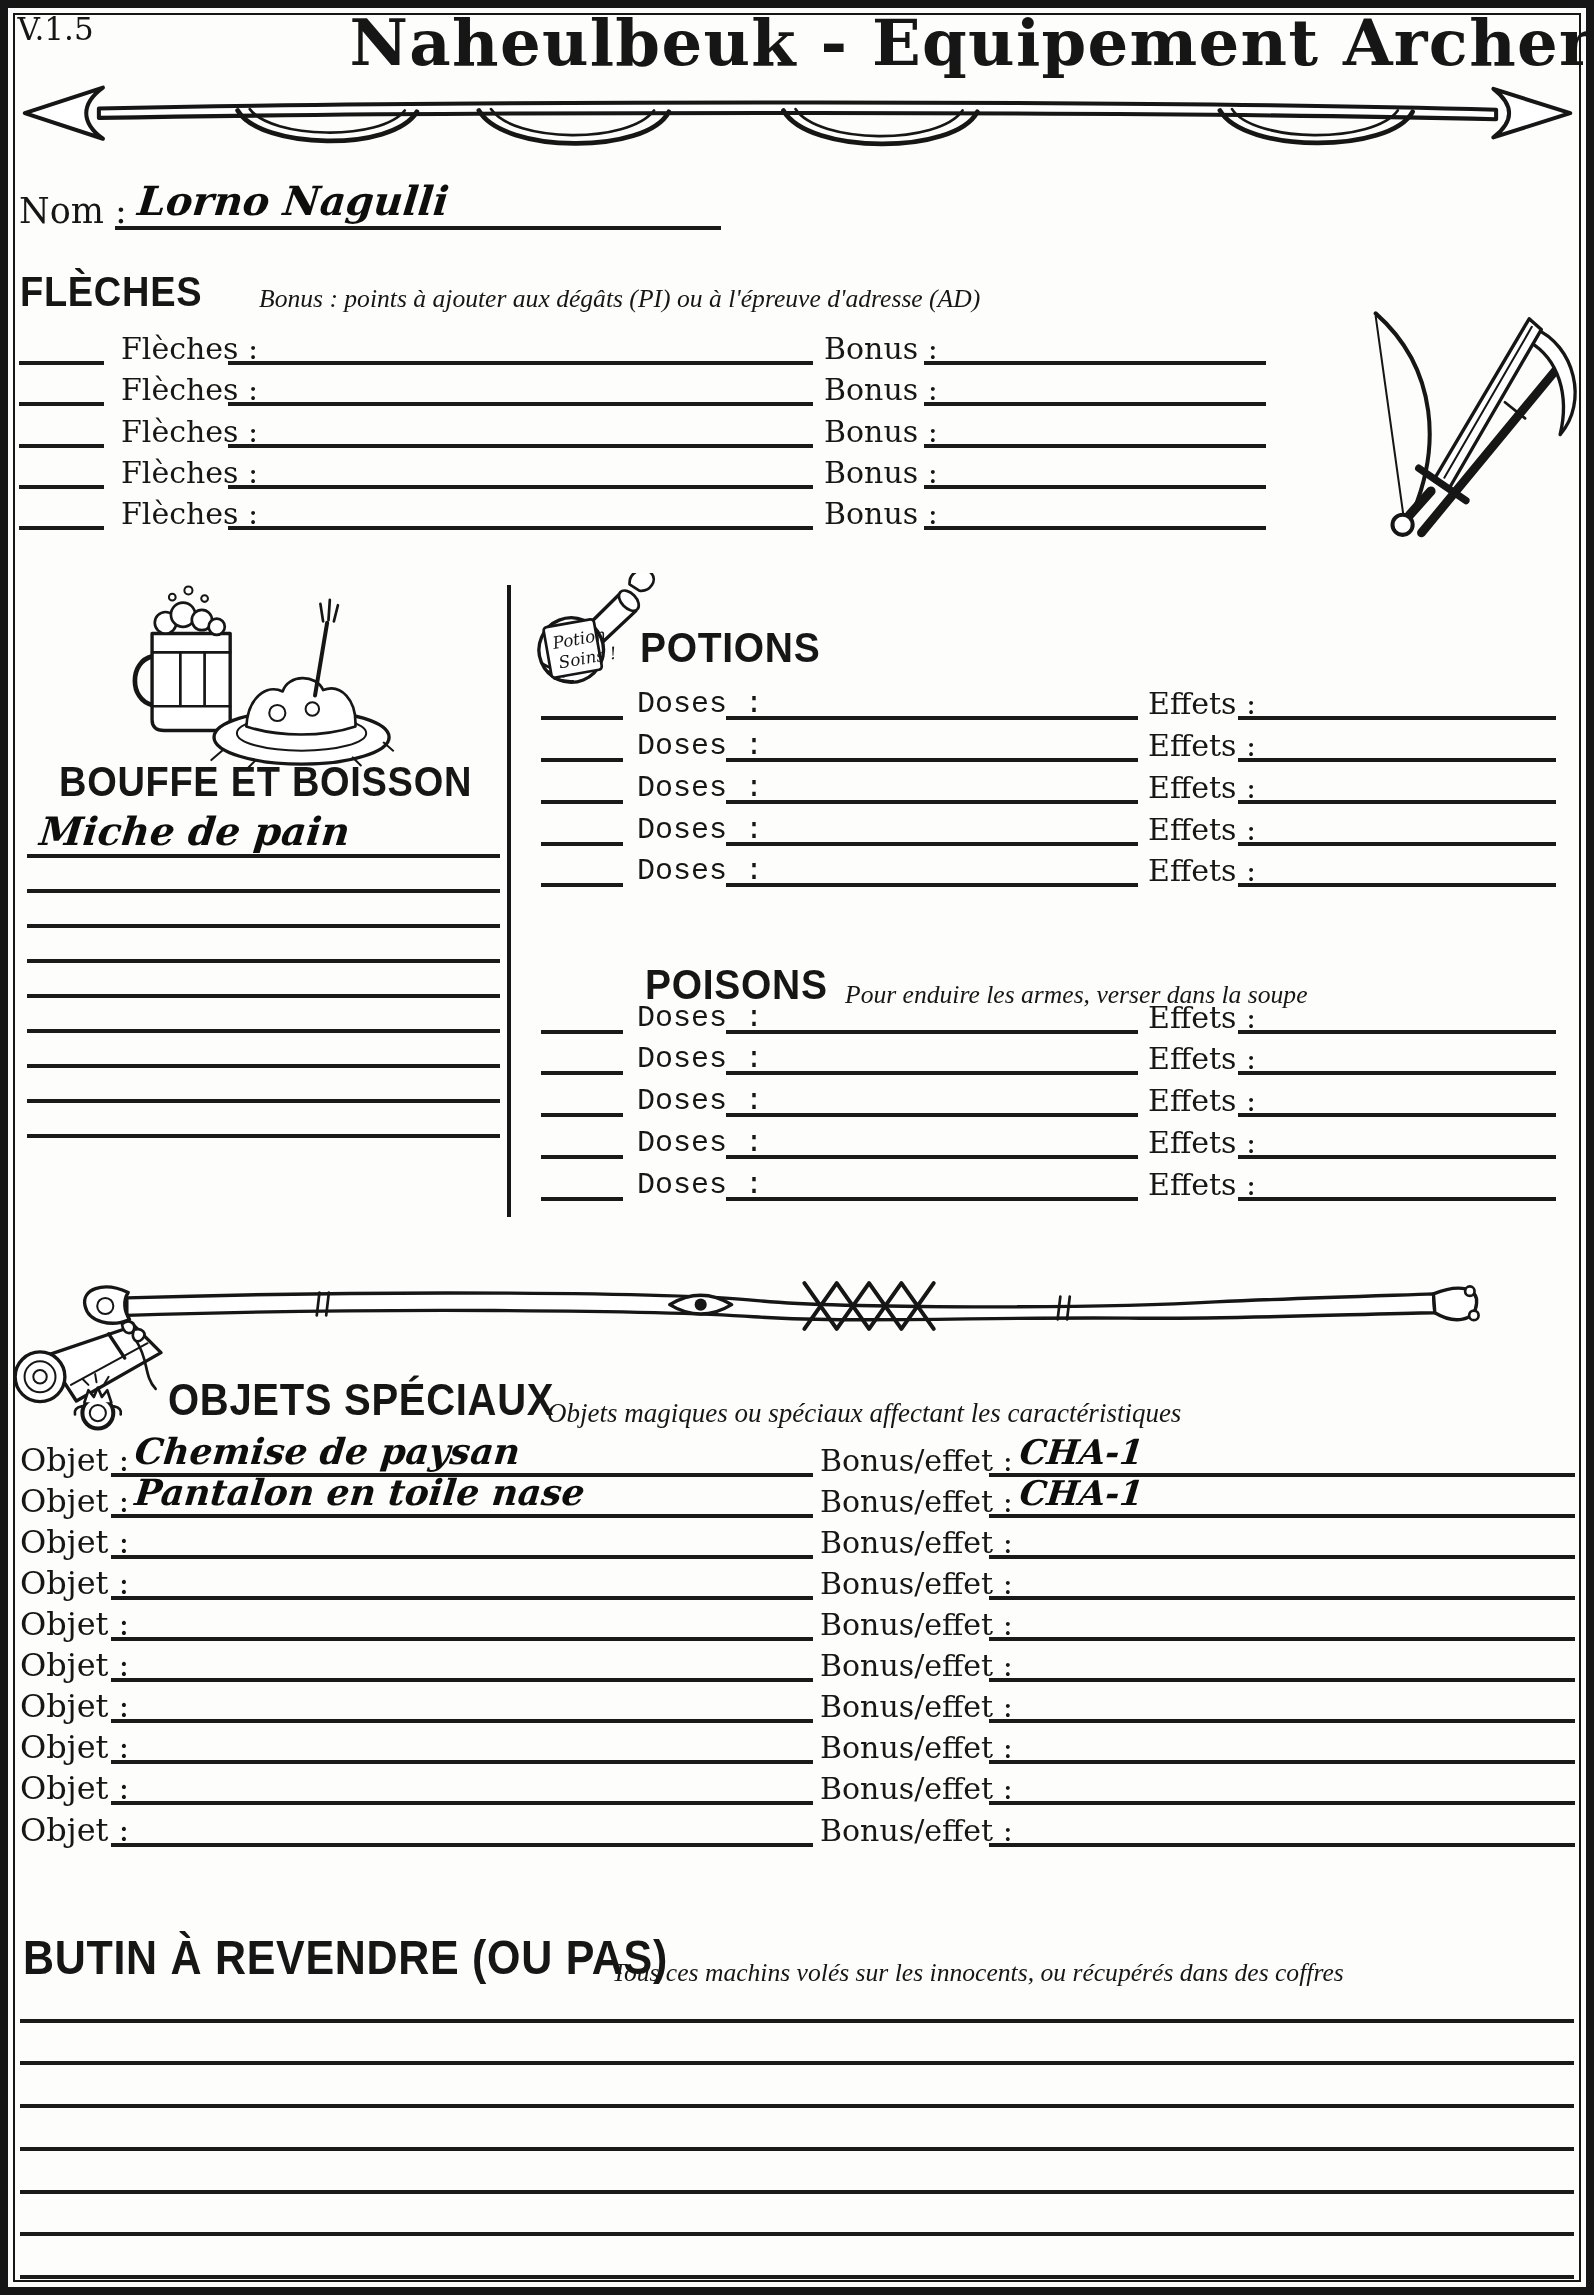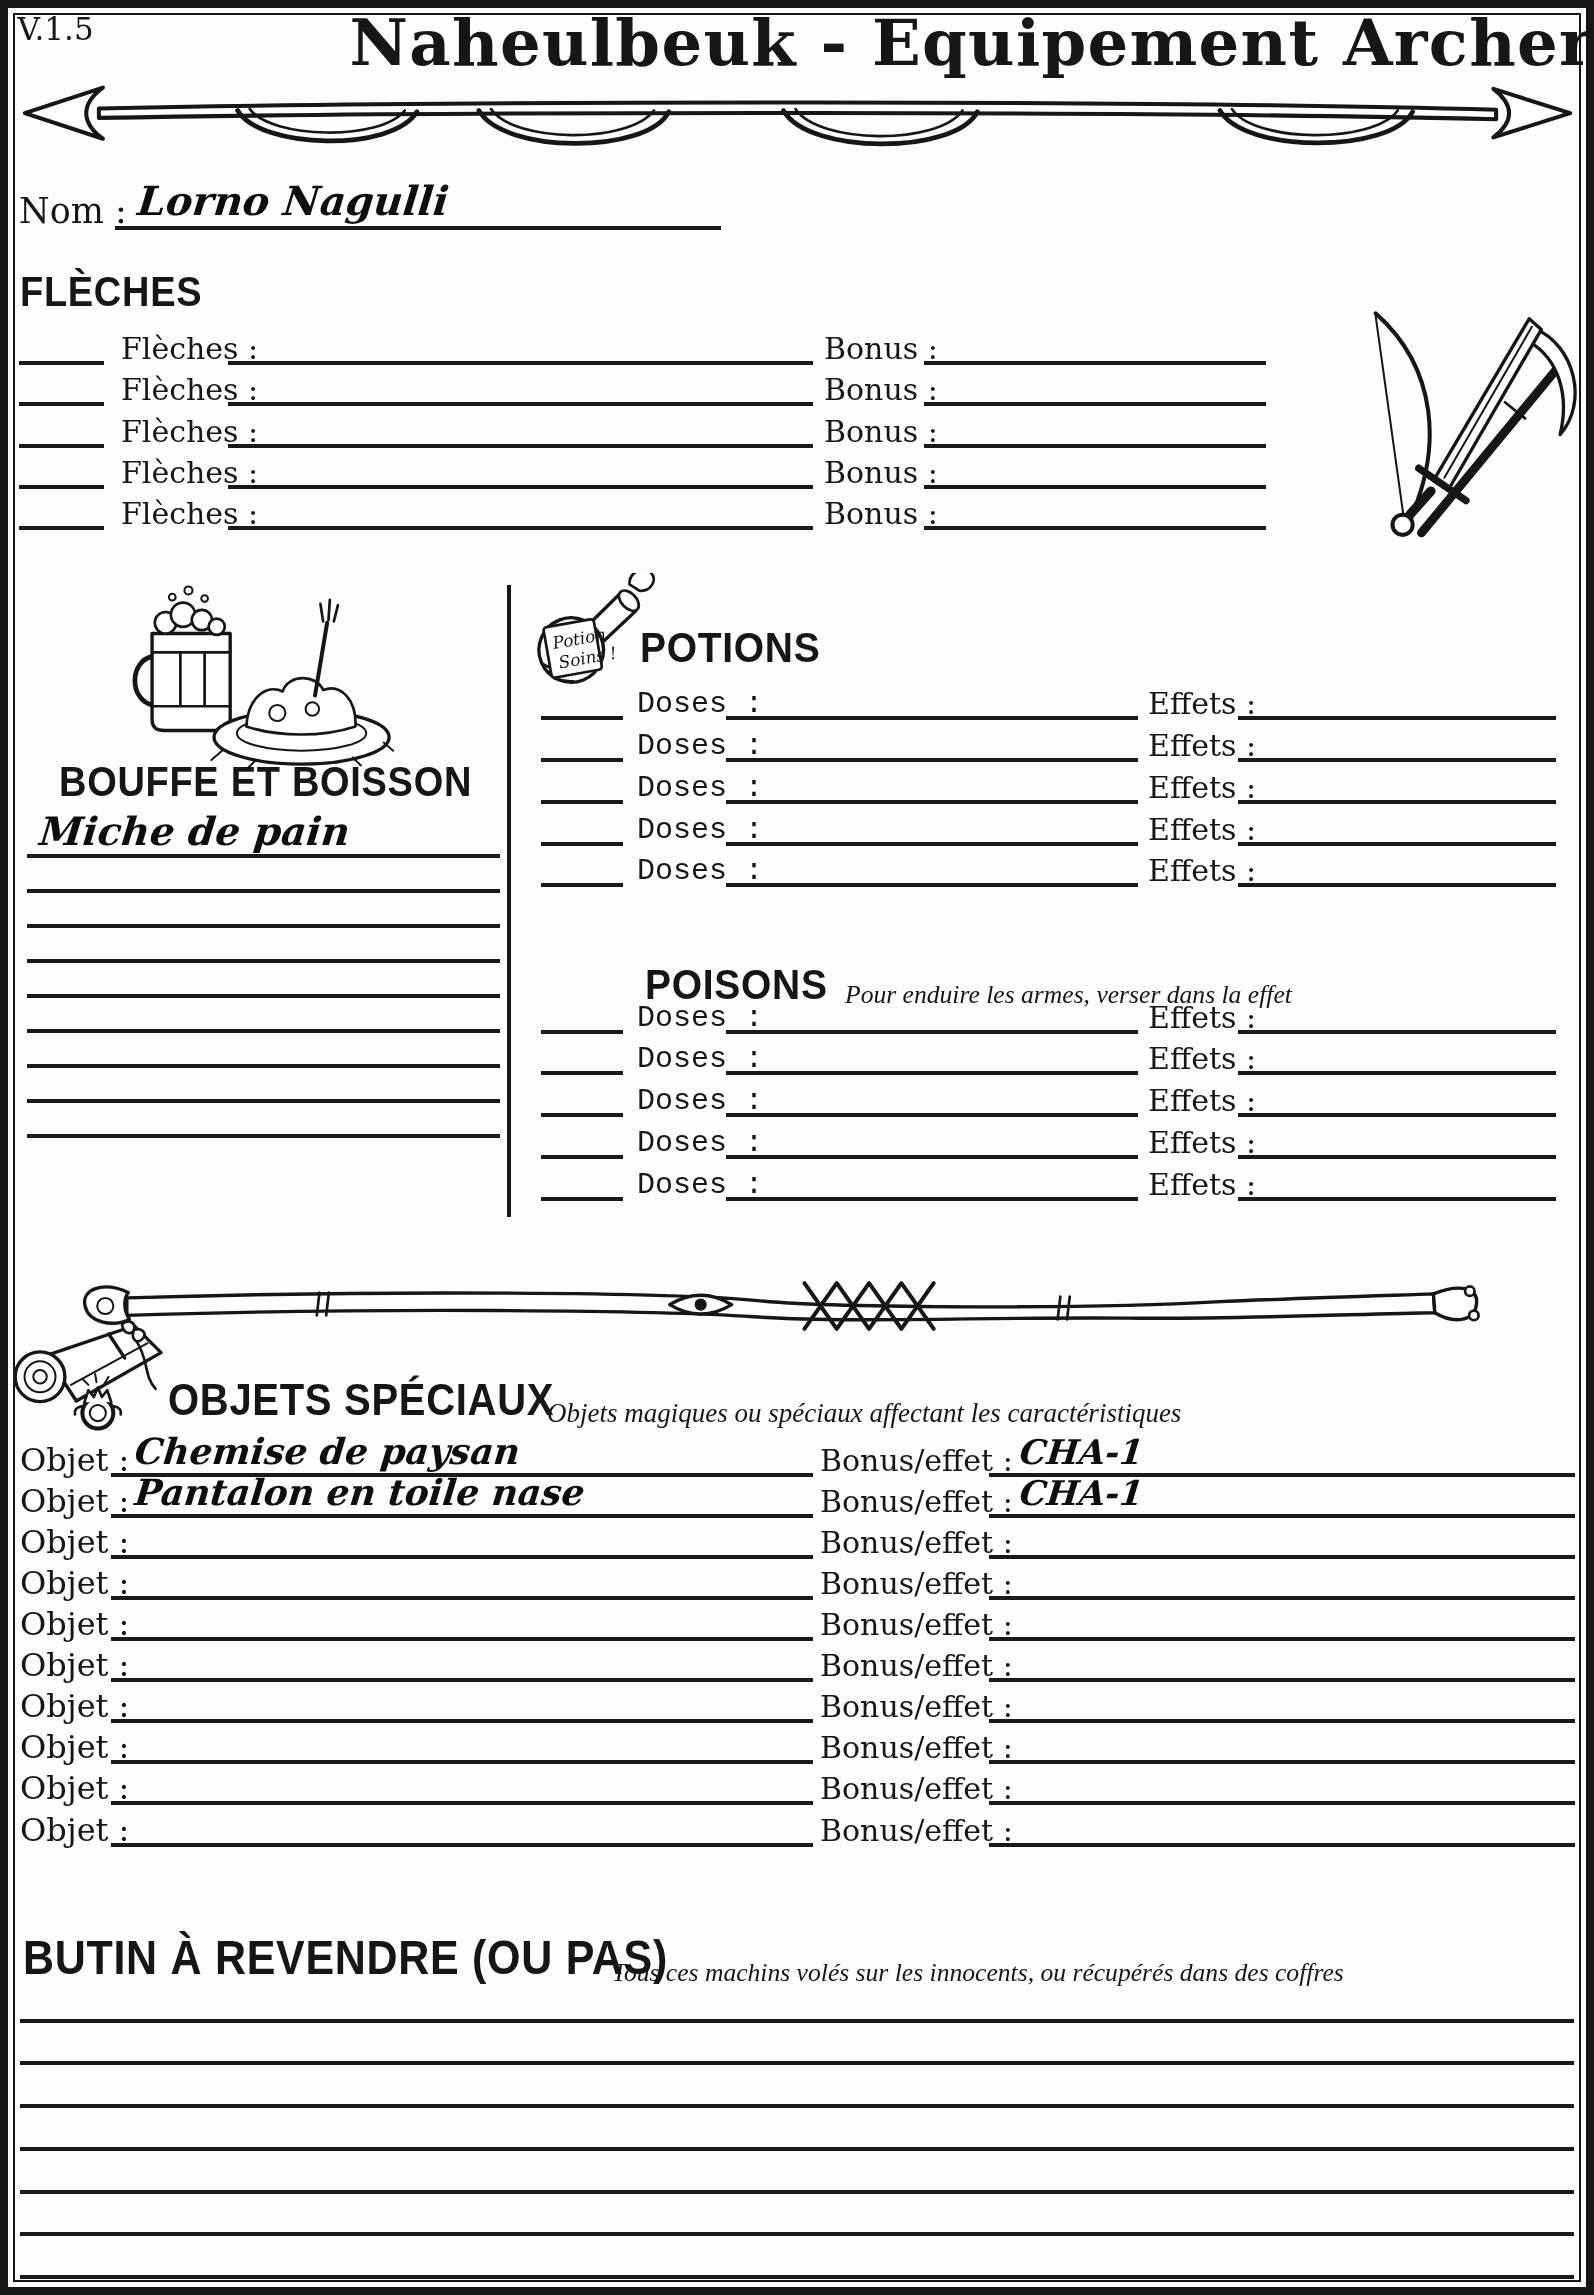--- a/index.html
+++ b/index.html
@@ -75,20 +75,21 @@
     </g>
   </svg>
 
   <div class="row" style="top:194px">
     <span class="lab" style="left:19px;font-size:35px">Nom :</span>
     <span class="line" style="left:115px;width:606px;border-bottom-width:4.7px"></span>
     <span class="hand" style="left:138px;bottom:5.4px;font-size:40px">Lorno Nagulli</span>
   </div>
 
   <div class="hed" style="left:20px;top:275px;font-size:38px">FLÈCHES</div>
+  <div class="sub" style="left:259px;top:286px">Bonus : points à ajouter aux dégâts (PI) ou à l'épreuve d'adresse (AD)</div>
 
   <div class="row frow" style="top:329px">
     <span class="line fq"></span>
     <span class="lab flab">Flèches :</span>
     <span class="line fl"></span>
     <span class="hand fval"></span>
     <span class="lab blab">Bonus :</span>
     <span class="line bl"></span>
     <span class="hand bval"></span>
   </div>
@@ -238,21 +239,21 @@
     <span class="line pq"></span>
     <span class="lab dlab">Doses :</span>
     <span class="line dl"></span>
     <span class="hand dval"></span>
     <span class="lab elab">Effets :</span>
     <span class="line el"></span>
     <span class="hand eval"></span>
   </div>
 
   <div class="hed" style="left:645px;top:967px;font-size:39px">POISONS</div>
-  <div class="sub" style="left:845px;top:982px">Pour enduire les armes, verser dans la effet</div>
+  <div class="sub" style="left:845px;top:982px">Pour enduire les armes, verser dans la soupe</div>
 
   <div class="row prow" style="top:998px">
     <span class="line pq"></span>
     <span class="lab dlab">Doses :</span>
     <span class="line dl"></span>
     <span class="hand dval"></span>
     <span class="lab elab">Effets :</span>
     <span class="line el"></span>
     <span class="hand eval"></span>
   </div>

